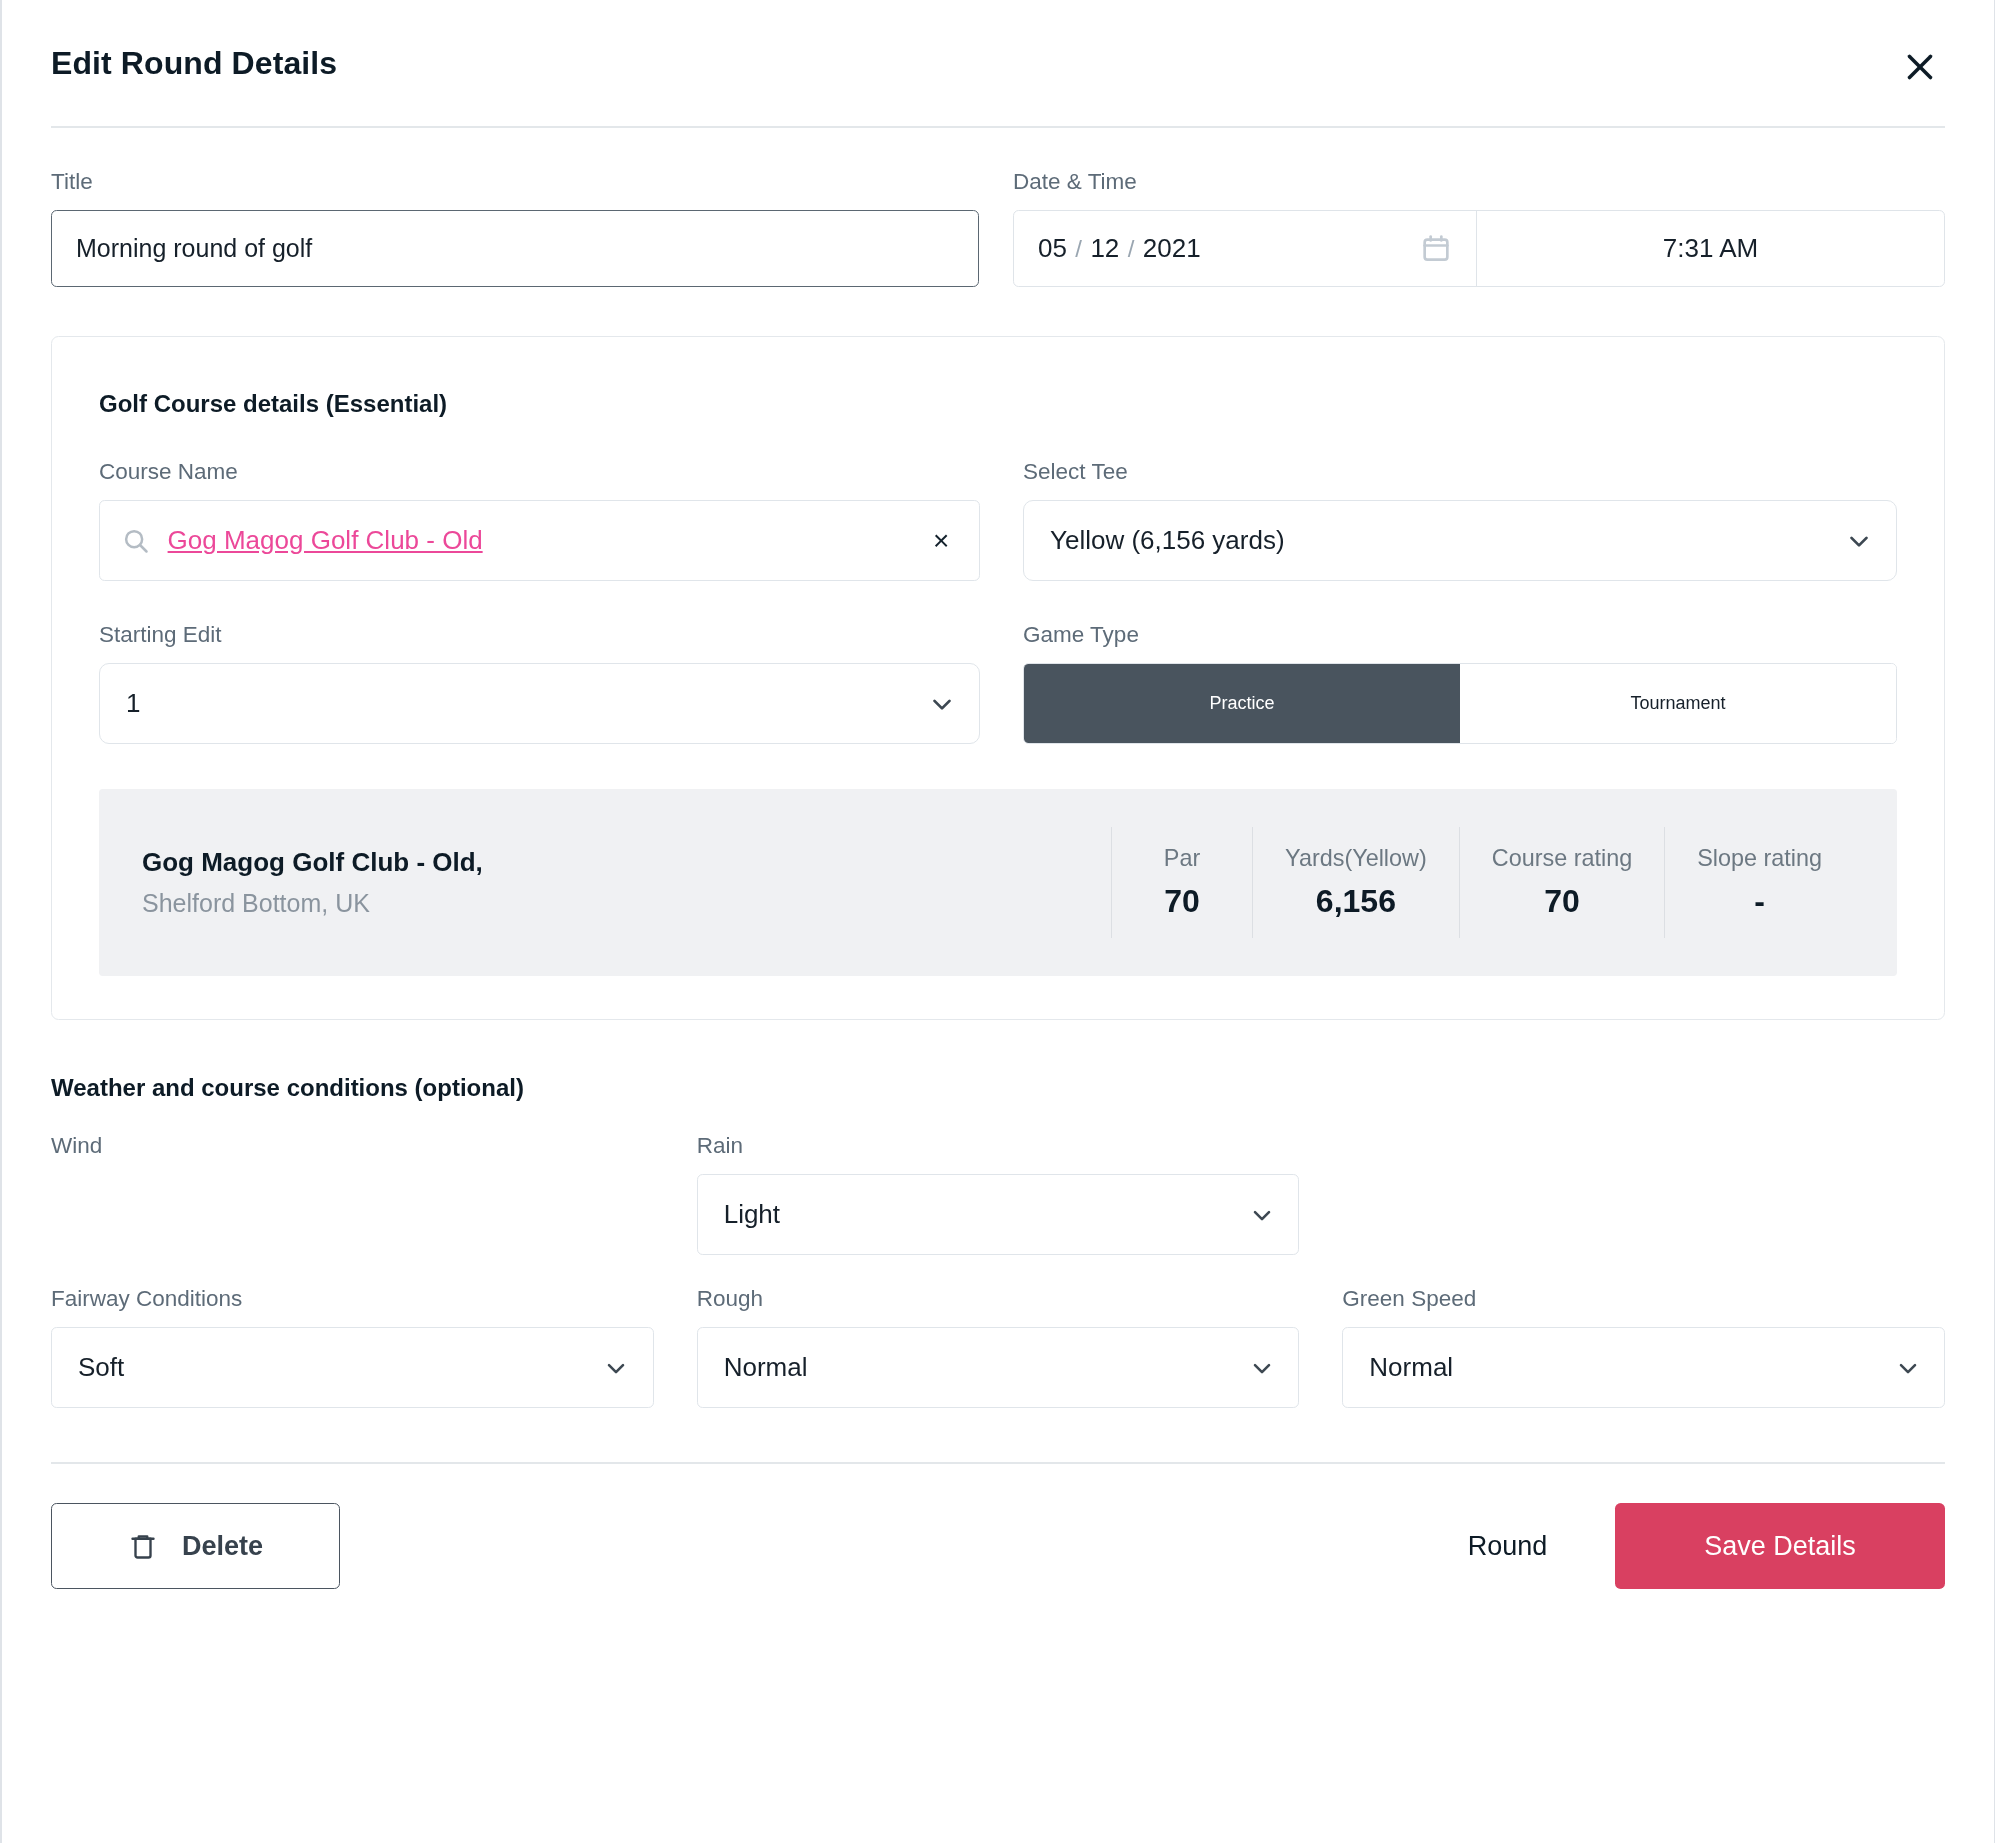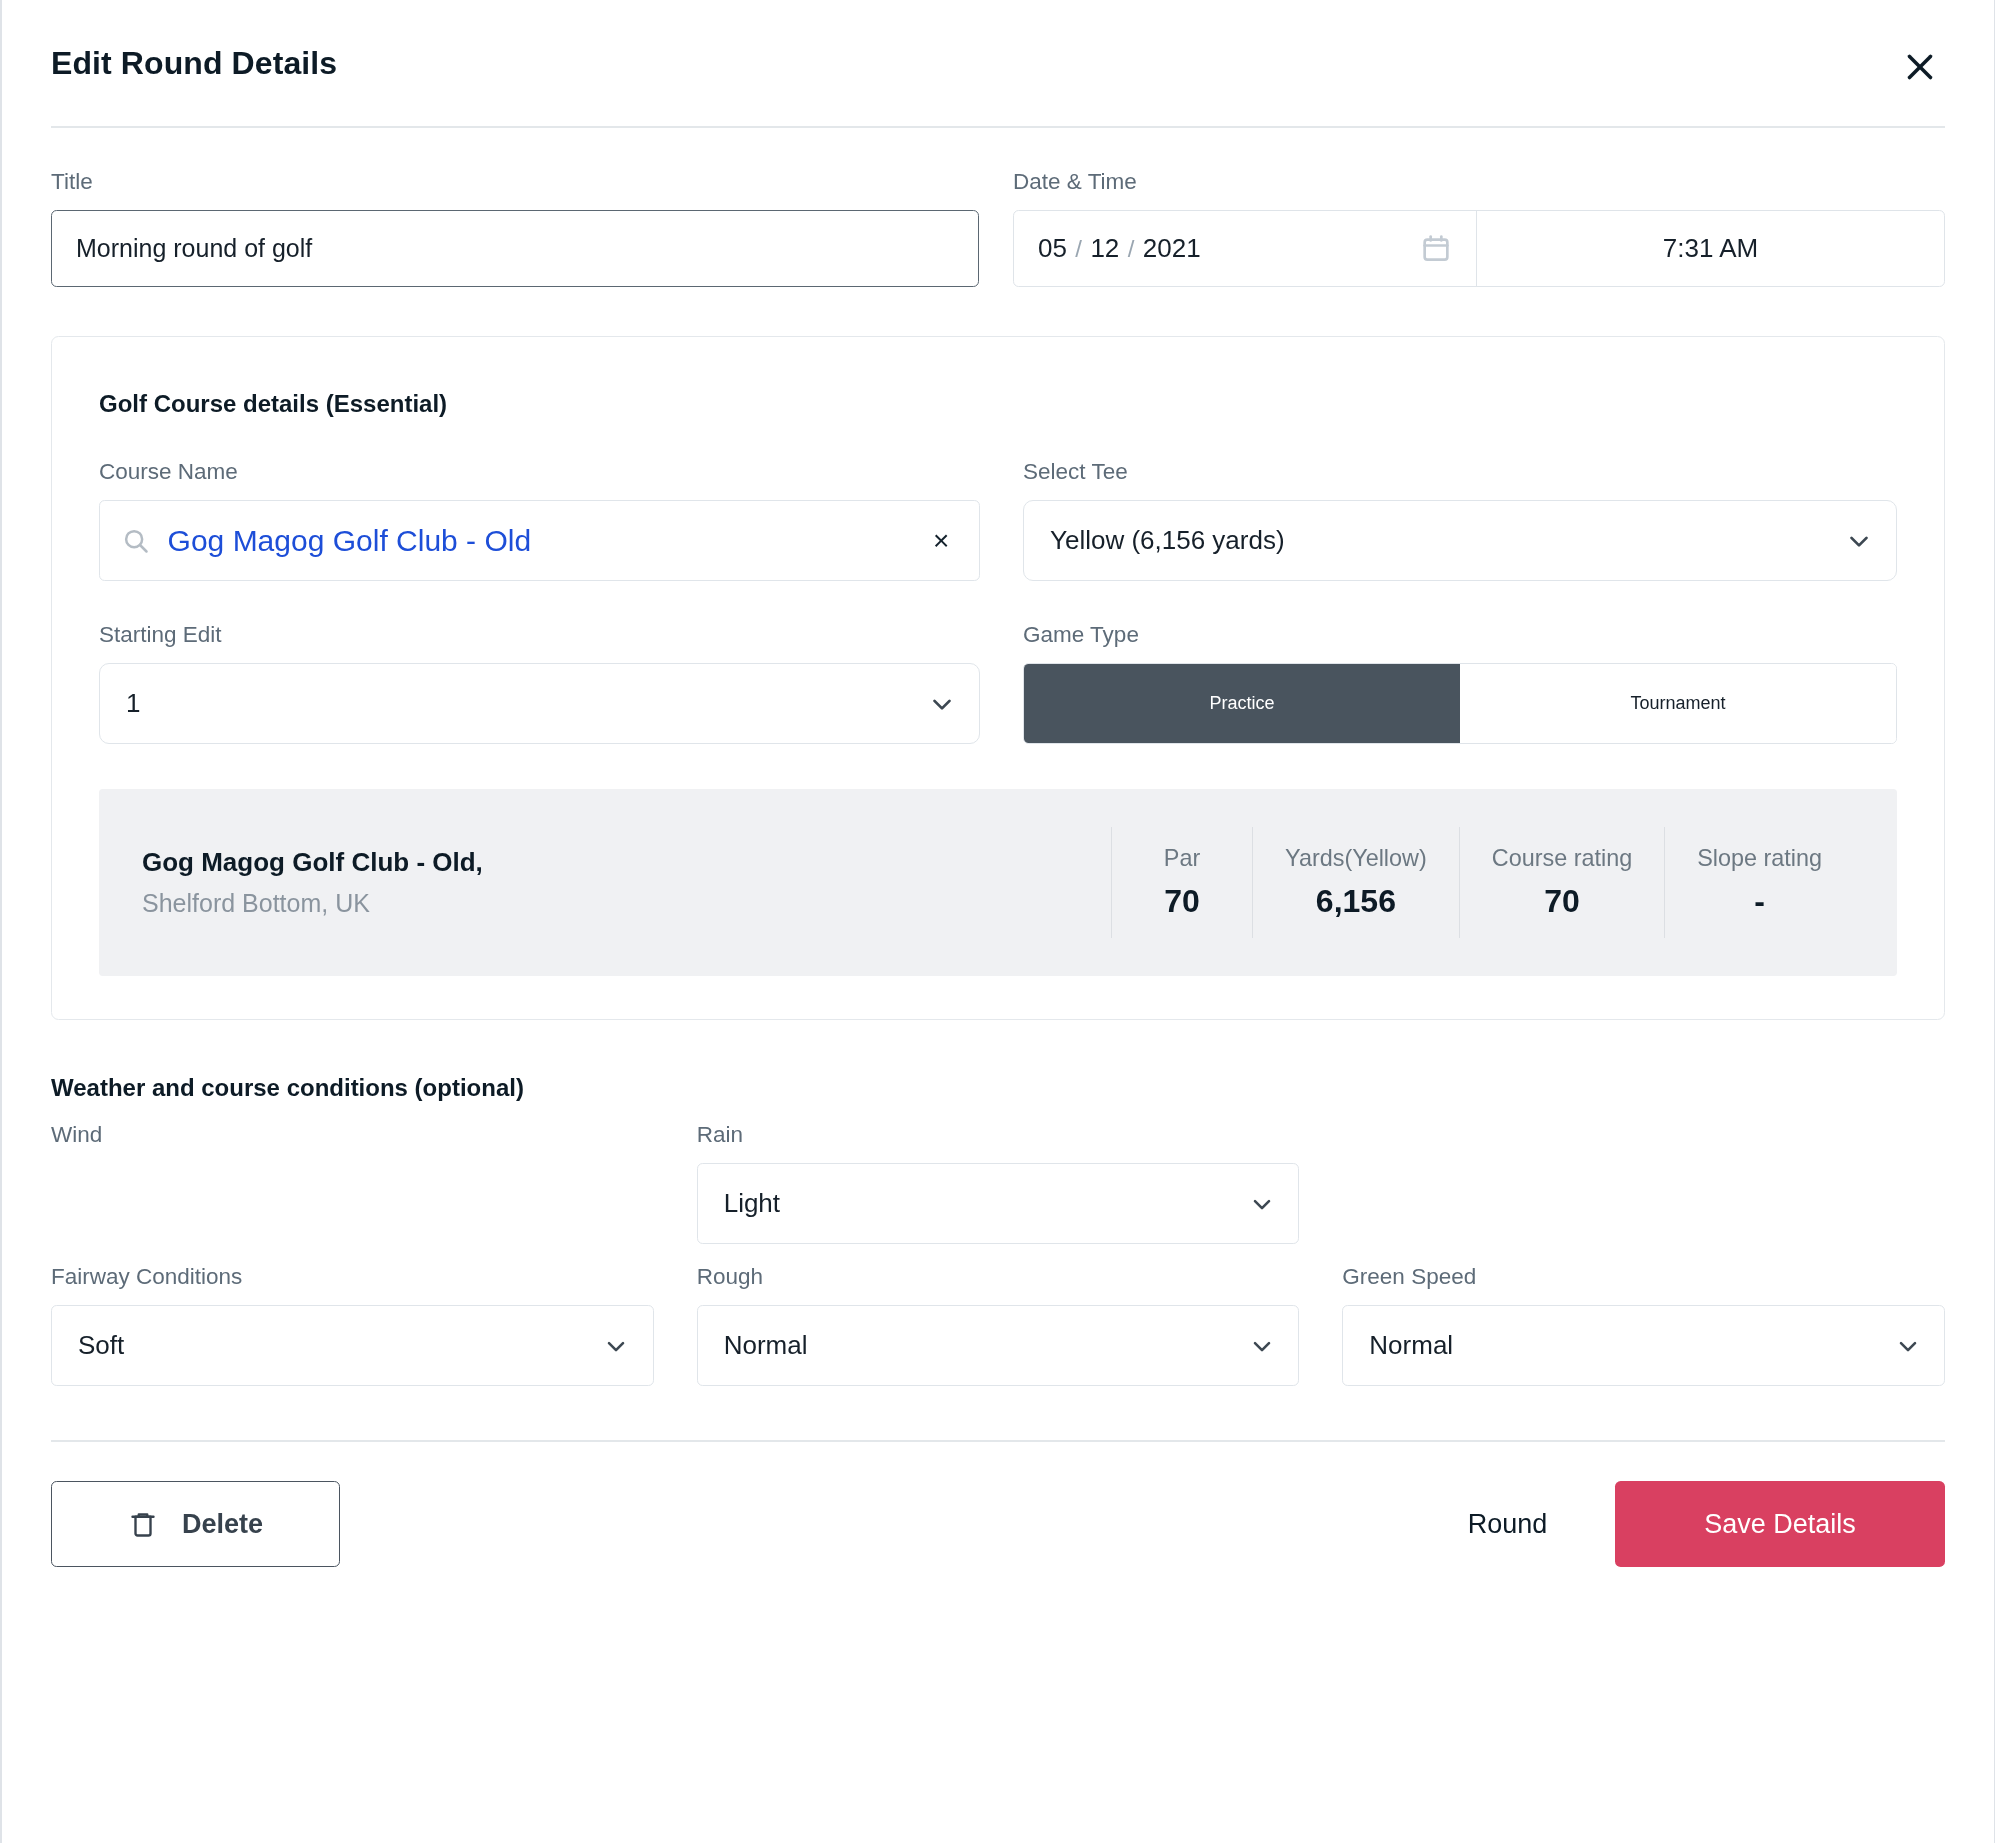--- a/index.html
+++ b/index.html
@@ -82,21 +82,21 @@
   }
   .course-grid { display: flex; gap: 43px; margin-top: 41px; }
   .col-left { width: 881px; }
   .col-right { flex: 1; }
 
   .search-box {
     height: 81px; border: 1.9px solid #e0e5ea; border-radius: 5.6px;
     background: #fff; display: flex; align-items: center;
     padding: 0 24px 0 20.6px; gap: 17px;
   }
-  .search-box .val { flex: 1; font-size: 30px; color: #1d4ed8; }
+  .search-box .val { flex: 1; font-size: 26px; color: #ec4899; text-decoration: underline; }
   .clear-x {
     font-size: 28px; color: #13212c; line-height: 1; cursor: pointer;
     padding: 0 5.6px; background: none; border: 0; font-family: "Liberation Sans", sans-serif;
   }
 
   .select-box {
     height: 81px; border: 1.9px solid #e0e5ea; border-radius: 10px;
     background: #fff; display: flex; align-items: center;
     padding: 0 22.5px 0 26px; justify-content: space-between; cursor: pointer;
   }
@@ -124,21 +124,21 @@
     text-align: center; padding: 0 32px;
     border-left: 1.9px solid #dcdfe3; min-width: 141px;
     display: flex; flex-direction: column; justify-content: center;
     height: 111px;
   }
   .stat .k { font-size: 23.4px; color: #6c7882; }
   .stat .v { font-size: 32px; font-weight: 700; color: #0d1b26; margin-top: 11.2px; }
 
   
   .weather-title { margin-top: 54px; }
-  .w-row { display: flex; gap: 43px; margin-top: 20px; }
+  .w-row { display: flex; gap: 43px; margin-top: 31px; }
   .w-field { width: 603px; }
   .w-select {
     height: 81px; border: 1.9px solid #e0e5ea; border-radius: 5.6px;
     background: #fff; display: flex; align-items: center;
     justify-content: space-between; padding: 0 22.5px 0 26px;
     font-size: 26px; color: #16202a; cursor: pointer;
   }
 
   
   .hr-bot { height: 1.9px; background: #e3e7ea; margin-top: 54px; }

